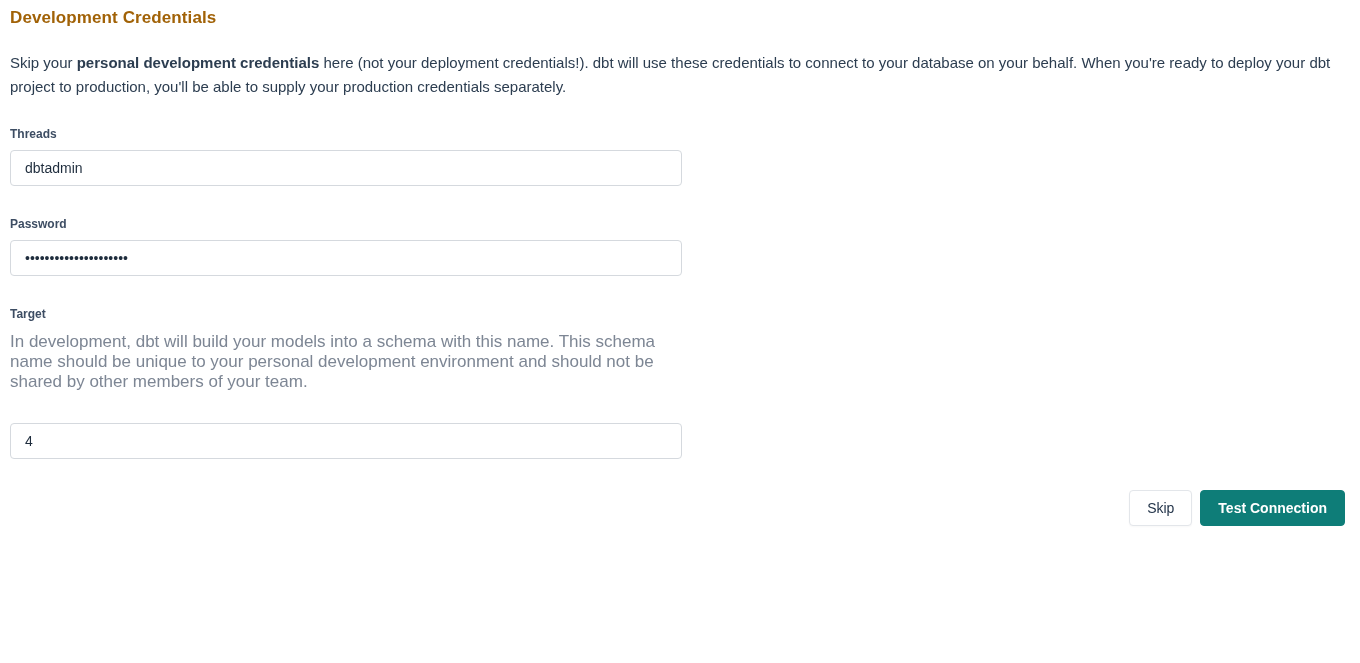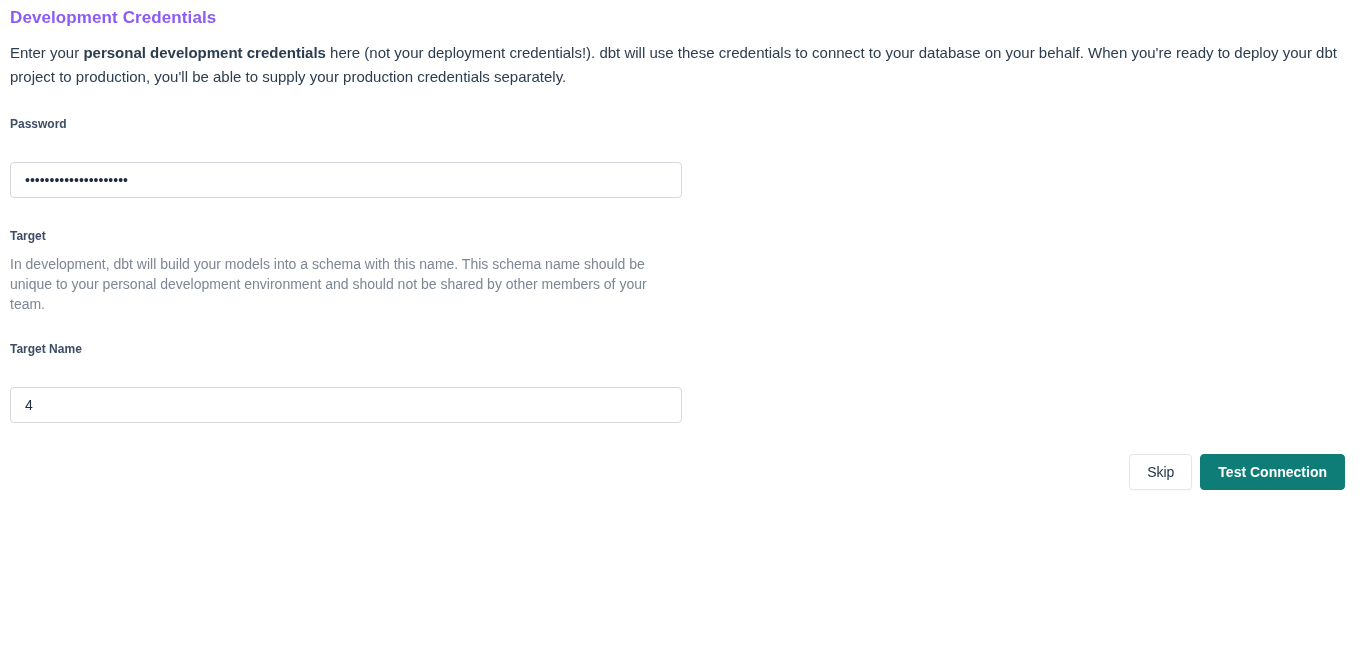--- a/index.html
+++ b/index.html
@@ -12,22 +12,22 @@
   }
   .page {
     width: 1360px;
     height: 663px;
     padding: 6px 15px 0 10px;
     position: relative;
   }
   .page-title {
     font-size: 17px;
     font-weight: 700;
-    color: #8b5cf6;
-    margin: 0 0 12px 0;
+    color: #a16207;
+    margin: 0 0 22px 0;
     line-height: 23px;
     letter-spacing: 0.1px;
   }
   .intro {
     font-size: 15px;
     line-height: 24px;
     color: #2c3d50;
     margin: 0 0 28px 0;
     max-width: 1335px;
   }
@@ -50,21 +50,21 @@
     padding: 0 14px;
     font-family: "Liberation Sans", "DejaVu Sans", sans-serif;
     font-size: 14px;
     color: #1f2d3d;
     background: #ffffff;
     outline: none;
   }
   .helper-text {
     margin-top: 11px;
     max-width: 670px;
-    font-size: 14px;
+    font-size: 17px;
     line-height: 20px;
     color: #7d8694;
   }
   .field-schema { margin-bottom: 28px; }
   .footer {
     display: flex;
     justify-content: flex-end;
     align-items: center;
     gap: 8px;
     margin-top: 22px;
@@ -94,37 +94,38 @@
     font-weight: 700;
   }
 </style>
 </head>
 <body>
 
 <div class="page">
 
   <h1 class="page-title">Development Credentials</h1>
 
-  <p class="intro"><span>Enter your </span><strong>personal development credentials</strong><span> here (not your deployment credentials!). dbt will use these credentials to connect to your database on your behalf. When you're ready to deploy your dbt project to production, you'll be able to supply your production credentials separately.</span></p>
+  <p class="intro"><span>Skip your </span><strong>personal development credentials</strong><span> here (not your deployment credentials!). dbt will use these credentials to connect to your database on your behalf. When you're ready to deploy your dbt project to production, you'll be able to supply your production credentials separately.</span></p>
+
+  <div class="field">
+    <label class="field-label">Threads</label>
+    <input class="text-input" type="text" value="dbtadmin" style="">
+  </div>
 
   <div class="field">
     <label class="field-label">Password</label>
-  </div>
-
-  <div class="field">
     <input class="text-input" type="password" value="•••••••••••••••••••••" style="">
   </div>
 
   <div class="field field-schema">
     <label class="field-label">Target</label>
     <div class="helper-text">In development, dbt will build your models into a schema with this name. This schema name should be unique to your personal development environment and should not be shared by other members of your team.</div>
   </div>
 
   <div class="field">
-    <label class="field-label">Target Name</label>
   </div>
 
   <div class="field">
     <input class="text-input" type="text" value="4" style="">
   </div>
 
   <div class="footer">
     <button class="btn btn-secondary">Skip</button>
     <button class="btn btn-primary">Test Connection</button>
   </div>

